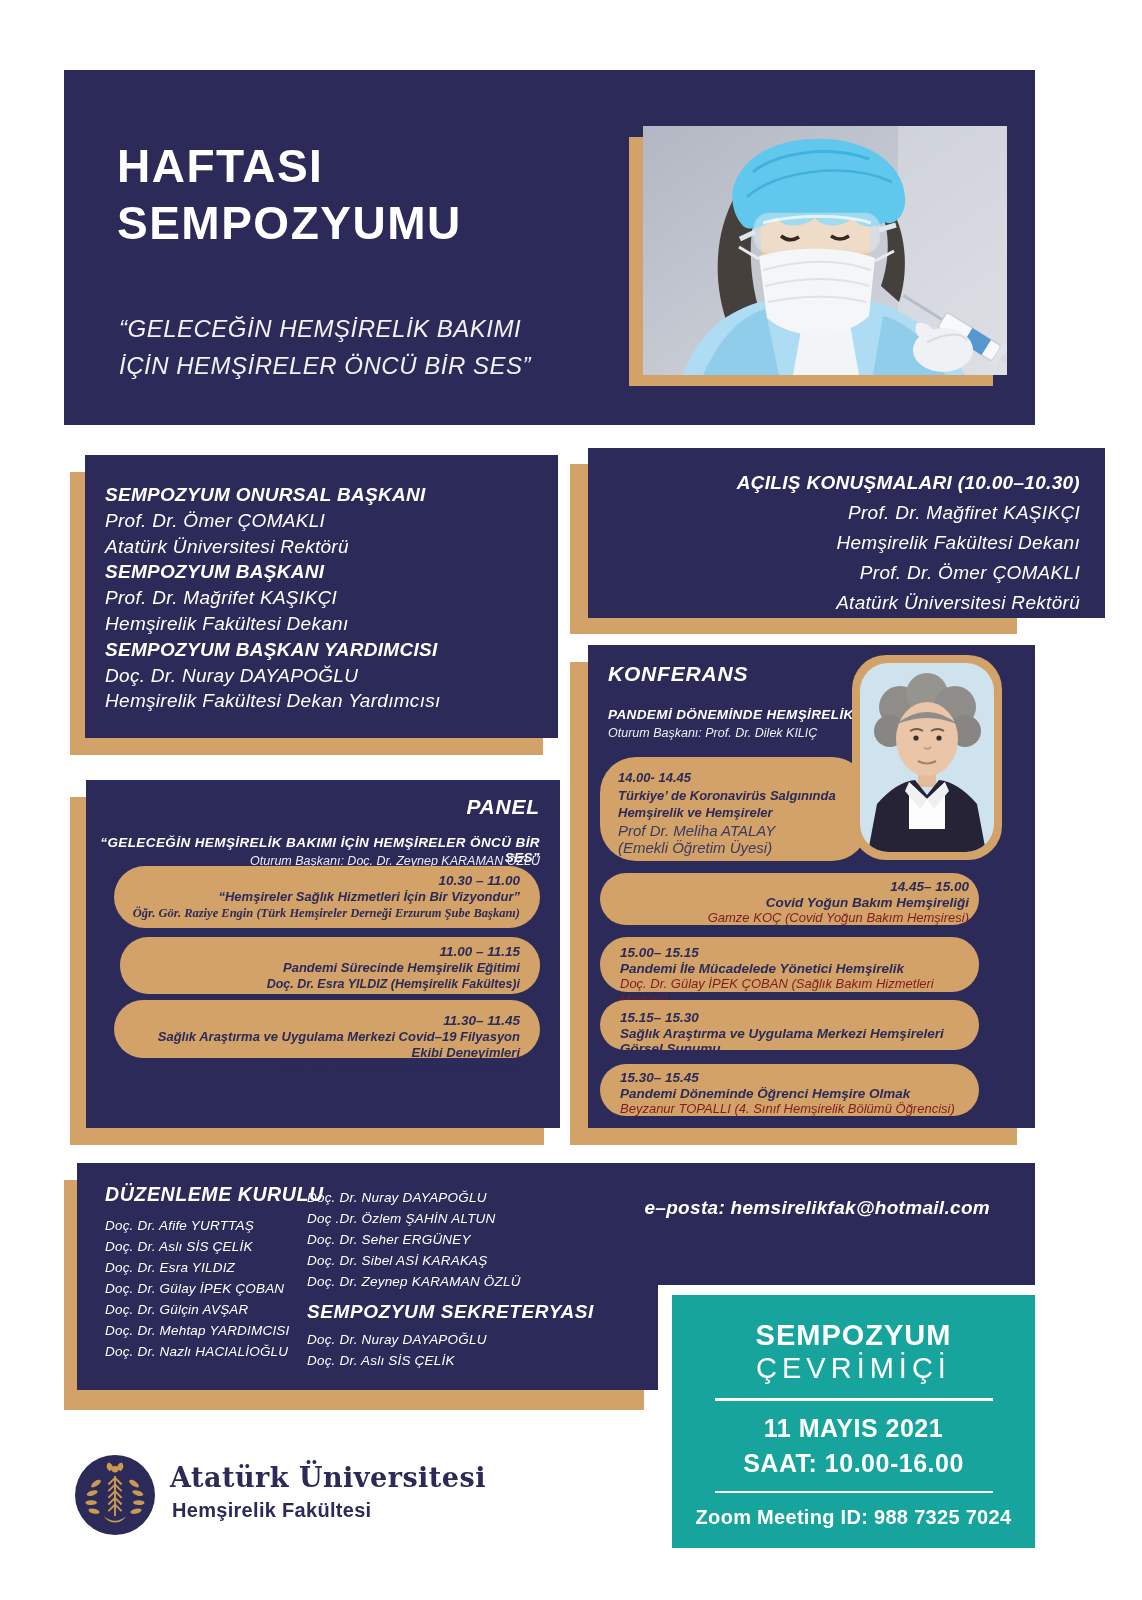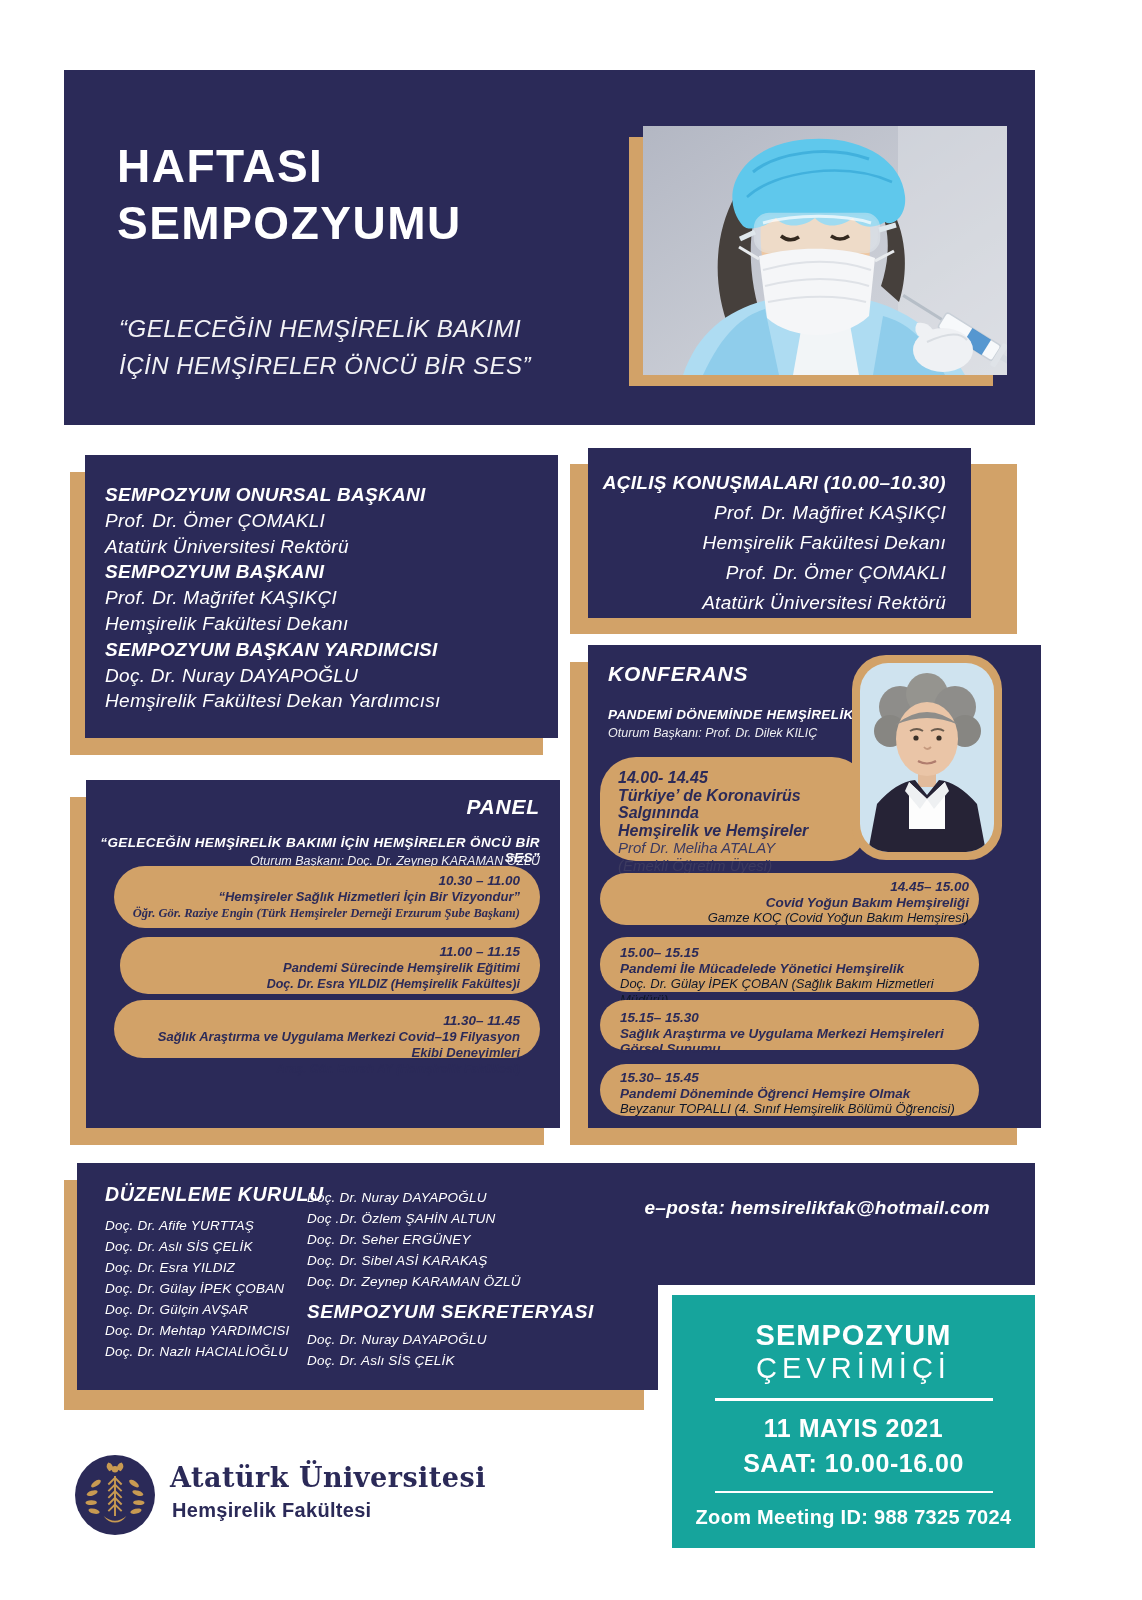--- a/index.html
+++ b/index.html
@@ -22,22 +22,22 @@
   .h-head{font-weight:700;}
   .open-line{font-size:19px;line-height:30px;font-style:italic;letter-spacing:0.3px;}
 
   .sec-head{font-size:21px;font-weight:700;font-style:italic;letter-spacing:0.8px;}
   .sec-topic{font-size:13.5px;font-weight:700;font-style:italic;letter-spacing:0.4px;}
   .sec-chair{font-size:12.5px;font-style:italic;opacity:0.92;}
 
   .pill{background:var(--tan);color:var(--navy);}
   .pill .time{font-size:13.5px;font-weight:700;font-style:italic;}
   .pill .ptitle{font-size:13.5px;font-weight:700;font-style:italic;}
-  .pill .spk{font-size:13px;font-style:italic;color:#0f172a;}
-  .k-pill .time,.k-pill .ptitle{font-size:16px;font-weight:700;font-style:italic;line-height:17.5px;}
+  .pill .spk{font-size:13px;font-style:italic;color:#7f1d1d;}
+  .k-pill .time,.k-pill .ptitle{font-size:13px;font-weight:700;font-style:italic;line-height:17.5px;}
   .k-pill .spk{font-size:15px;font-style:italic;line-height:17.5px;color:#3c3a60;}
 
   .committee-title{font-size:19.5px;font-weight:700;font-style:italic;letter-spacing:0.6px;}
   .committee-item{font-size:13.5px;line-height:21px;font-style:italic;letter-spacing:0.2px;}
 
   .email-line{font-size:19px;font-weight:700;font-style:italic;letter-spacing:0.3px;}
 
   .online{background:var(--teal);text-align:center;}
   .online .l1{font-size:29px;font-weight:800;letter-spacing:1px;}
   .online .l2{font-size:29px;font-weight:400;letter-spacing:5px;}
@@ -120,32 +120,32 @@
       <div class="h-line h-head">SEMPOZYUM BAŞKANI</div>
       <div class="h-line">Prof. Dr. Mağrifet KAŞIKÇI</div>
       <div class="h-line">Hemşirelik Fakültesi Dekanı</div>
       <div class="h-line h-head">SEMPOZYUM BAŞKAN YARDIMCISI</div>
       <div class="h-line">Doç. Dr. Nuray DAYAPOĞLU</div>
       <div class="h-line">Hemşirelik Fakültesi Dekan Yardımcısı</div>
     </div>
   </div>
 
   <div class="abs tan" style="left:570px;top:464px;width:447px;height:170px;"></div>
-  <div class="abs navy" style="left:588px;top:448px;width:383px;height:170px;">
+  <div class="abs navy" style="left:588px;top:448px;width:517px;height:170px;">
     <div class="abs" style="right:25px;top:20px;width:400px;text-align:right;">
       <div class="open-line b">AÇILIŞ KONUŞMALARI (10.00–10.30)</div>
       <div class="open-line">Prof. Dr. Mağfiret KAŞIKÇI</div>
       <div class="open-line">Hemşirelik Fakültesi Dekanı</div>
       <div class="open-line">Prof. Dr. Ömer ÇOMAKLI</div>
       <div class="open-line">Atatürk Üniversitesi Rektörü</div>
     </div>
   </div>
 
   <div class="abs tan" style="left:570px;top:662px;width:447px;height:483px;"></div>
-  <div class="abs navy" style="left:588px;top:645px;width:447px;height:483px;padding-left:6px;">
+  <div class="abs navy" style="left:588px;top:645px;width:447px;height:483px;">
     <div class="abs sec-head" style="left:20px;top:17px;">KONFERANS</div>
     <div class="abs sec-topic" style="left:20px;top:62px;">PANDEMİ DÖNEMİNDE HEMŞİRELİK</div>
     <div class="abs sec-chair" style="left:20px;top:81px;">Oturum Başkanı: Prof. Dr. Dilek KILIÇ</div>
 
     <div class="abs pill k-pill" style="left:12px;top:112px;width:268px;height:104px;border-radius:36px;">
       <div style="padding:12px 10px 0 18px;">
         <div class="time">14.00- 14.45</div>
         <div class="ptitle">Türkiye’ de Koronavirüs Salgınında</div>
         <div class="ptitle">Hemşirelik ve Hemşireler</div>
         <div class="spk">Prof Dr. Meliha ATALAY</div>

